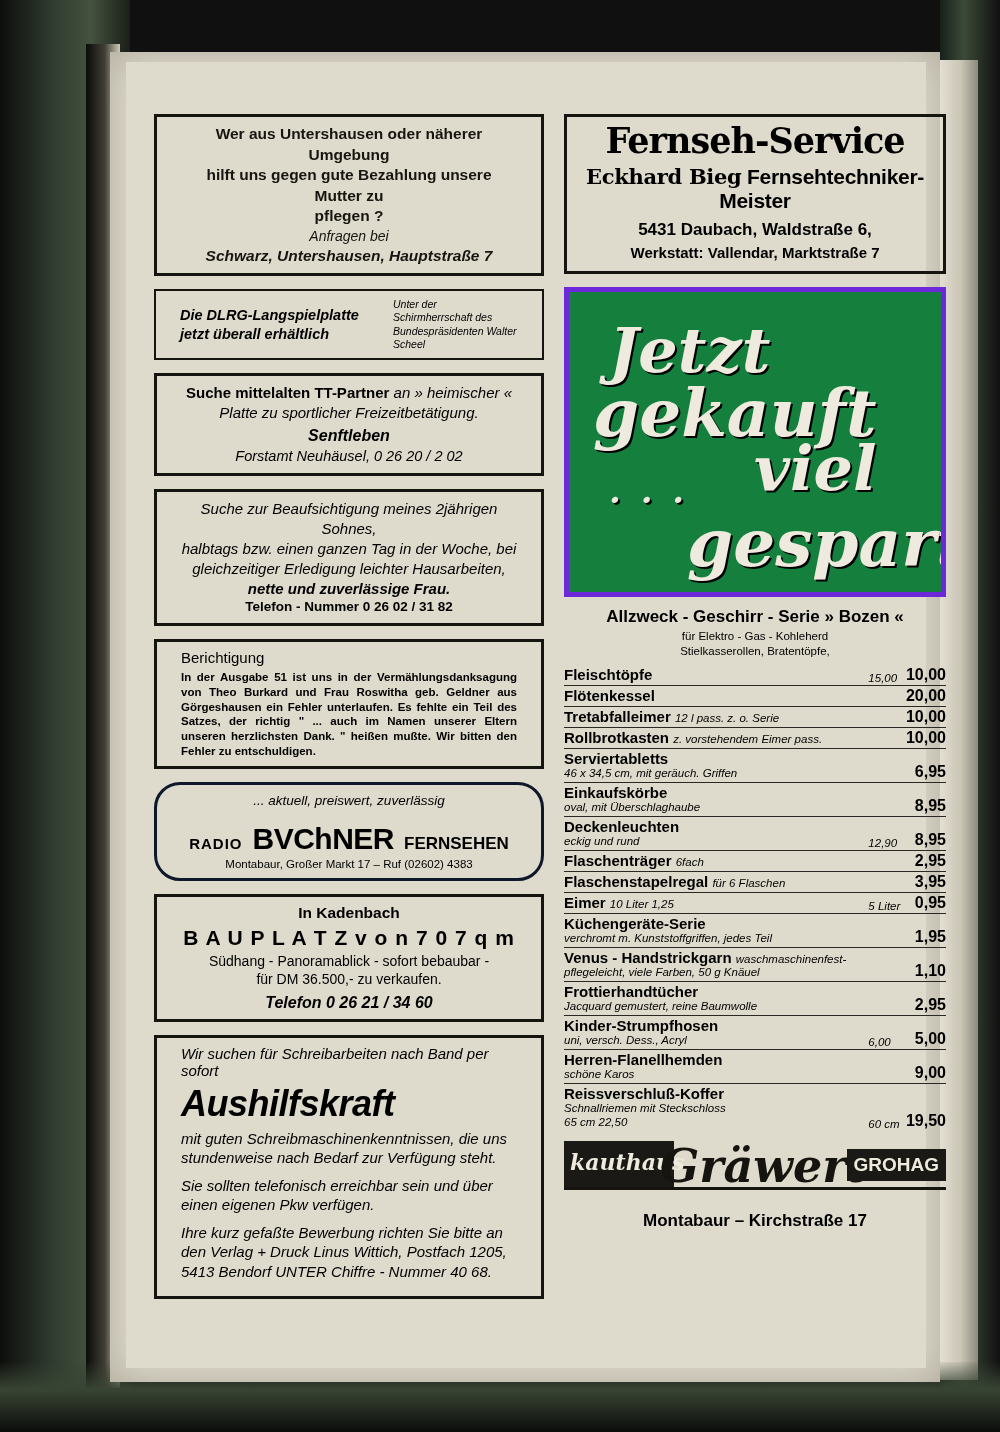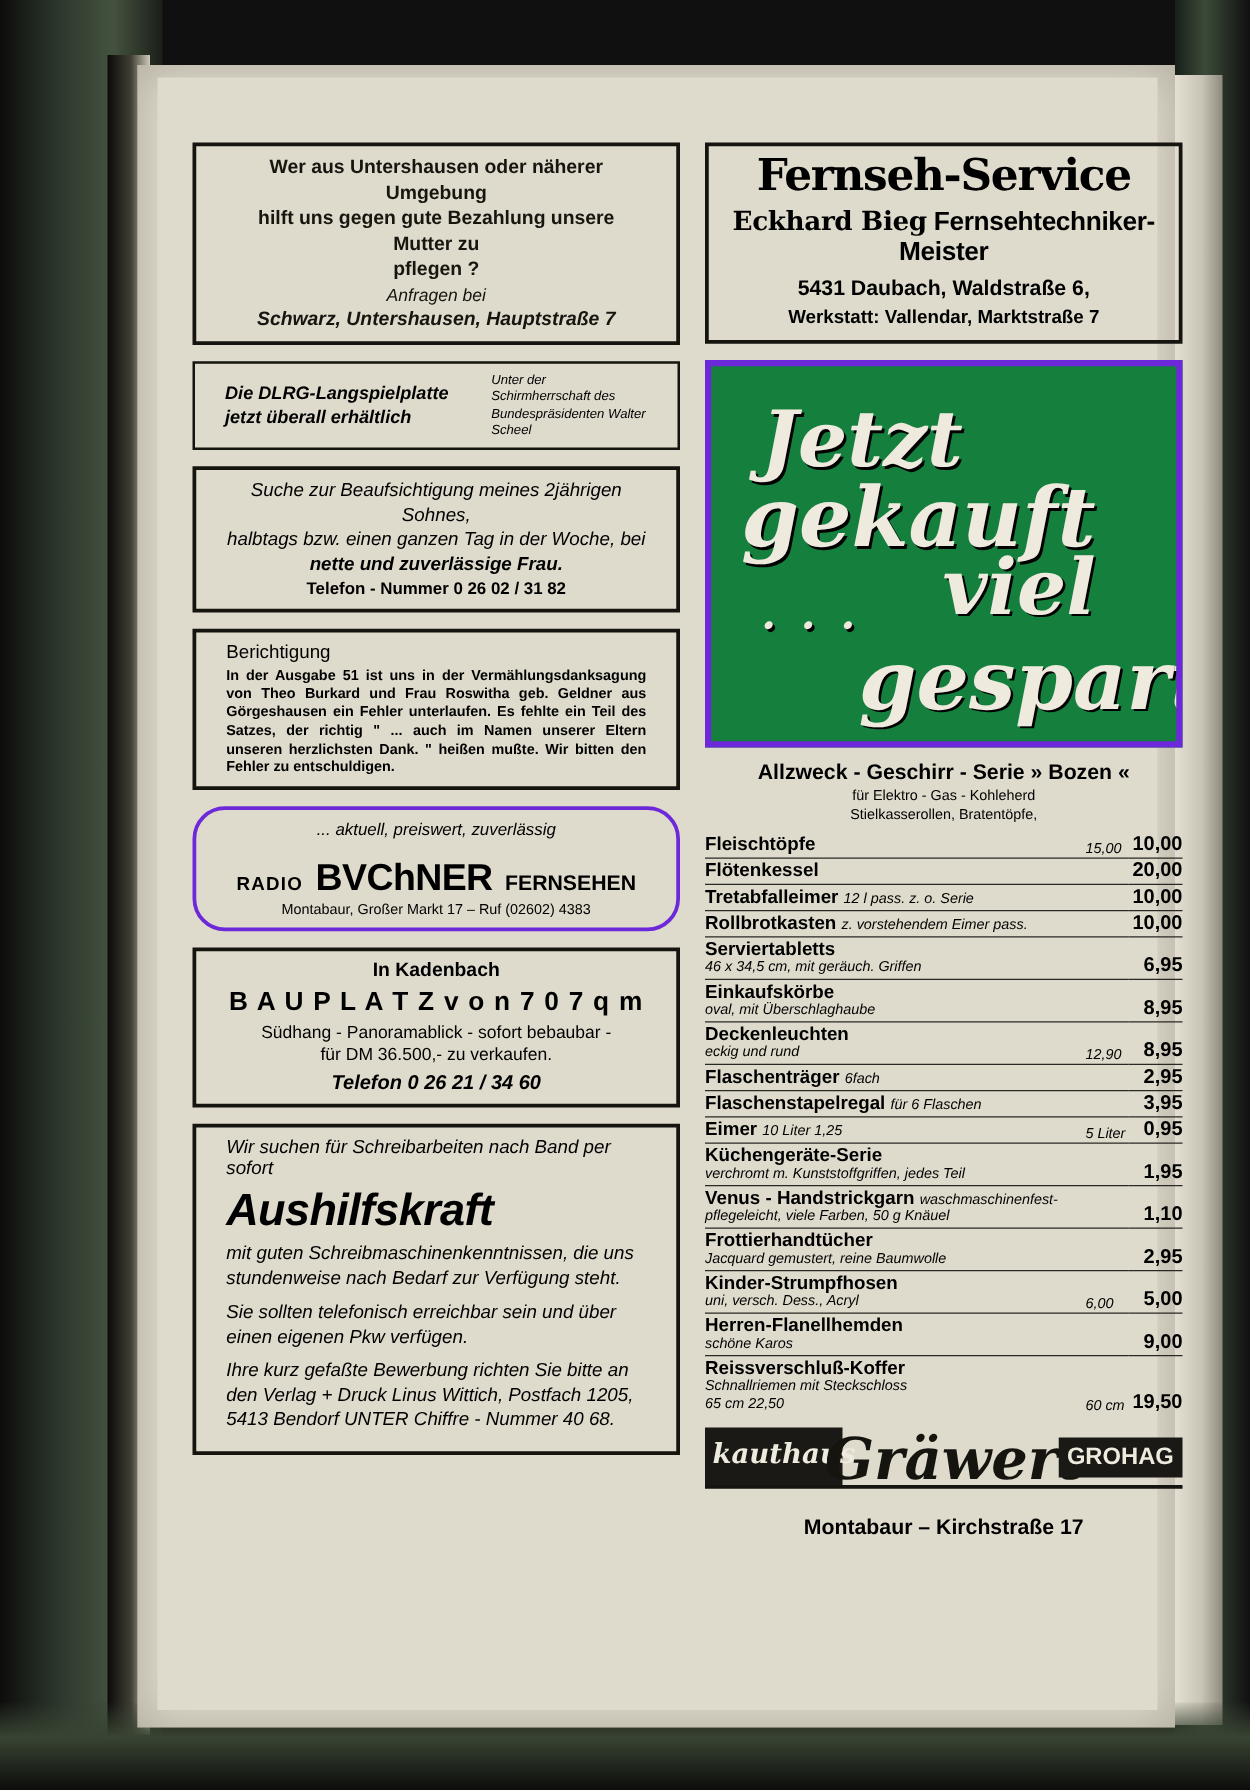--- a/index.html
+++ b/index.html
@@ -51,21 +51,21 @@
   .baby .tel{font-weight:bold;font-style:normal;font-size:13.5px;}
   .nach{text-align:center;line-height:1.35;}
   .nach .t1{font-weight:bold;font-size:15px;}
   .nach .t2{font-weight:bold;font-size:18px;letter-spacing:.2px;}
   .nach .t3{font-size:15px;}
   .nach .t4{font-weight:bold;font-style:italic;font-size:15.5px;margin-top:4px;}
   .nach .t5{font-weight:bold;font-size:16px;}
   .ber .h{font-size:15px;margin-bottom:4px;}
   .ber .p{font-size:11.5px;font-weight:bold;line-height:1.28;text-align:justify;}
   .radio{border:none;padding:0;margin-bottom:13px;}
-  .radio-in{border:3px solid #6d28d9;border-radius:26px;padding:8px 10px;text-align:center;}
+  .radio-in{border:3px solid #0f172a;border-radius:26px;padding:8px 10px;text-align:center;}
   .radio .top{font-size:13.5px;font-style:italic;}
   .radio .mid{display:flex;align-items:baseline;justify-content:center;gap:10px;margin:2px 0 2px;}
   .radio .w1{font-size:15px;font-weight:bold;letter-spacing:1px;}
   .radio .w2{font-size:30px;font-weight:bold;letter-spacing:-.5px;}
   .radio .w3{font-size:17px;font-weight:bold;margin-top:24px;}
   .radio .bot{font-size:11.5px;}
   .bau{text-align:center;}
   .bau .h{font-weight:bold;font-size:15.5px;}
   .bau .big{font-weight:bold;font-size:21px;letter-spacing:1px;margin:4px 0 2px;}
   .bau .s{font-size:14px;line-height:1.3;}
@@ -142,24 +142,32 @@
               <div>Die DLRG-Langspielplatte</div>
               <div>jetzt überall erhältlich</div>
             </div>
             <div class="right">
               <div>Unter der Schirmherrschaft des</div>
               <div>Bundespräsidenten Walter Scheel</div>
             </div>
           </div>
         </div>
 
+        <div class="box tt">
+          <div class="l1"><span>Suche mittelalten TT-Partner</span>
+            <em>an » heimischer «</em></div>
+          <div class="l2">Platte zu sportlicher Freizeitbetätigung.</div>
+          <div class="name">Senftleben</div>
+          <div class="l3">Forstamt Neuhäusel, 0 26 20 / 2 02</div>
+        </div>
 
         <div class="box baby">
           <div>Suche zur Beaufsichtigung meines 2jährigen Sohnes,</div>
           <div>halbtags bzw. einen ganzen Tag in der Woche, bei</div>
+          <div>gleichzeitiger Erledigung leichter Hausarbeiten,</div>
           <div class="strong">nette und zuverlässige Frau.</div>
           <div class="tel">Telefon - Nummer 0 26 02 / 31 82</div>
         </div>
 
 
         <div class="box ber">
           <div class="h">Berichtigung</div>
           <div class="p">In der Ausgabe 51 ist uns in der Vermählungsdanksagung von Theo Burkard und Frau Roswitha geb. Geldner aus Görgeshausen ein Fehler unterlaufen. Es fehlte ein Teil des Satzes, der richtig " ... auch im Namen unserer Eltern unseren herzlichsten Dank. " heißen mußte. Wir bitten den Fehler zu entschuldigen.</div>
         </div>
 

